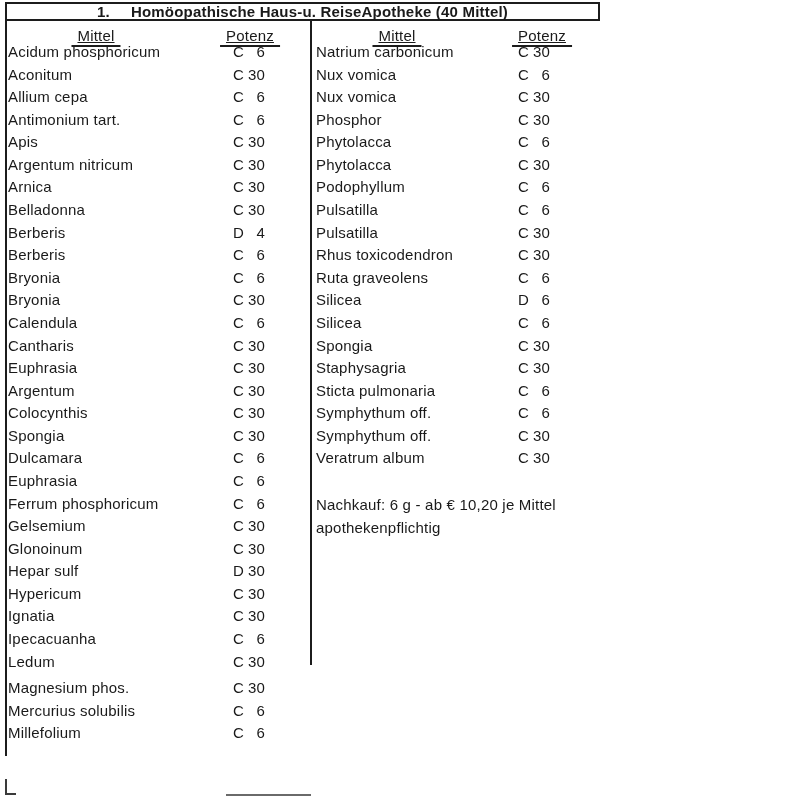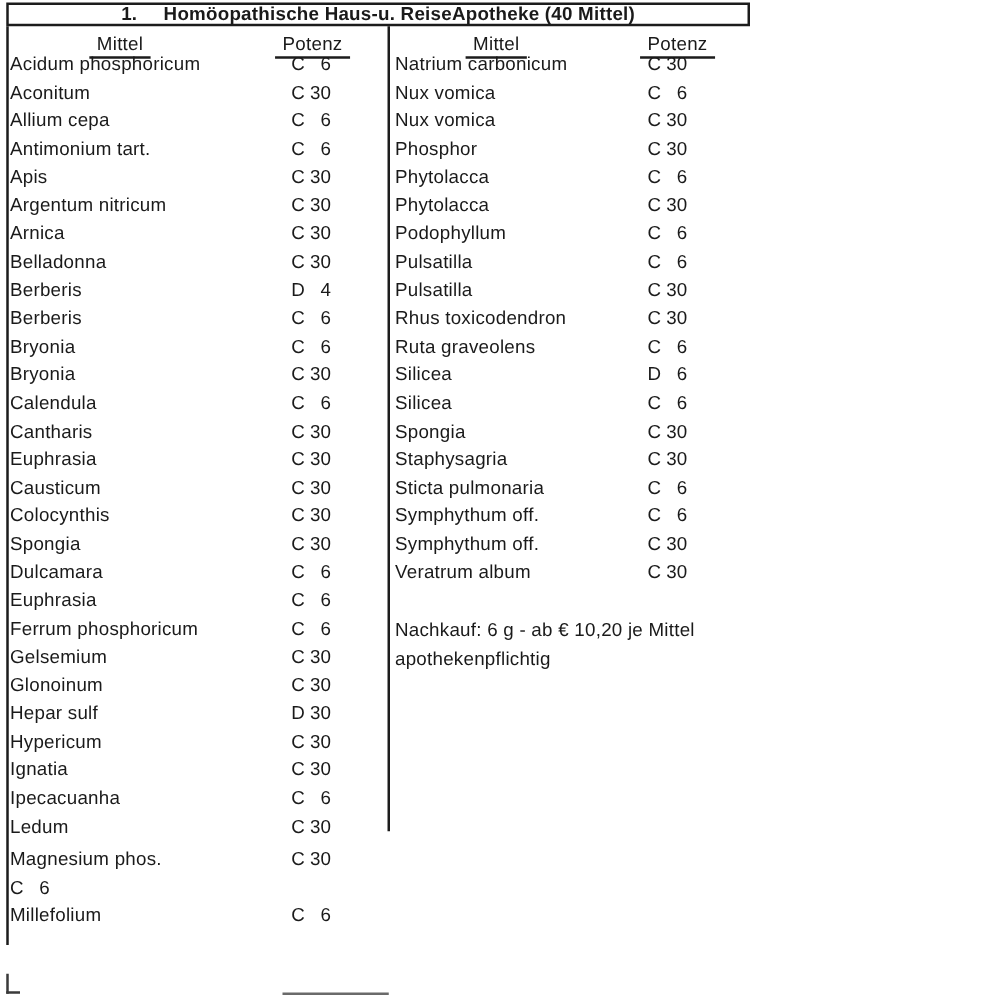--- a/index.html
+++ b/index.html
@@ -11,21 +11,21 @@
   .title-box{
     position:absolute;left:5px;top:2px;width:595px;height:19px;box-sizing:border-box;
     border:2px solid #1c1c1c;display:flex;align-items:center;justify-content:center;
     gap:21px;font-weight:bold;
   }
   .vline{position:absolute;width:2px;background:#1c1c1c;}
   .left-border{left:5px;top:21px;height:735px;}
   .mid-divider{left:310px;top:21px;height:644px;}
   .hdr{
     position:absolute;top:27px;transform:translateX(-50%);
-    line-height:17px;padding:0 6px 1px 6px;border-bottom:2px solid #1c1c1c;white-space:nowrap;
+    line-height:17px;padding:0 6px 1px 6px;border-bottom:2px solid #1c1c1c;white-space:nowrap;text-decoration:underline;
   }
   .hdr-mittel-left{left:96px;}
   .hdr-potenz-left{left:250px;}
   .hdr-mittel-right{left:397px;}
   .hdr-potenz-right{left:542px;}
   .rows{position:absolute;top:43px;}
   #left-rows{left:8px;width:257px;}
   #right-rows{left:316px;width:234px;}
   .row{height:22.58px;display:flex;align-items:flex-start;}
   .row .name{flex:1;white-space:nowrap;}
@@ -126,21 +126,21 @@
         <span class="name">Cantharis</span>
         <span class="pletter">C</span>
         <span class="pnum">30</span>
       </div>
       <div class="row">
         <span class="name">Euphrasia</span>
         <span class="pletter">C</span>
         <span class="pnum">30</span>
       </div>
       <div class="row">
-        <span class="name">Causticum</span>
+        <span class="name">Argentum</span>
         <span class="pletter">C</span>
         <span class="pnum">30</span>
       </div>
       <div class="row">
         <span class="name">Colocynthis</span>
         <span class="pletter">C</span>
         <span class="pnum">30</span>
       </div>
       <div class="row">
         <span class="name">Spongia</span>
@@ -196,20 +196,21 @@
         <span class="name">Ledum</span>
         <span class="pletter">C</span>
         <span class="pnum">30</span>
       </div>
       <div class="row">
         <span class="name">Magnesium phos.</span>
         <span class="pletter">C</span>
         <span class="pnum">30</span>
       </div>
       <div class="row">
+        <span class="name">Mercurius solubilis</span>
         <span class="pletter">C</span>
         <span class="pnum">6</span>
       </div>
       <div class="row">
         <span class="name">Millefolium</span>
         <span class="pletter">C</span>
         <span class="pnum">6</span>
       </div>
     </div>
   <div class="rows" id="right-rows">

